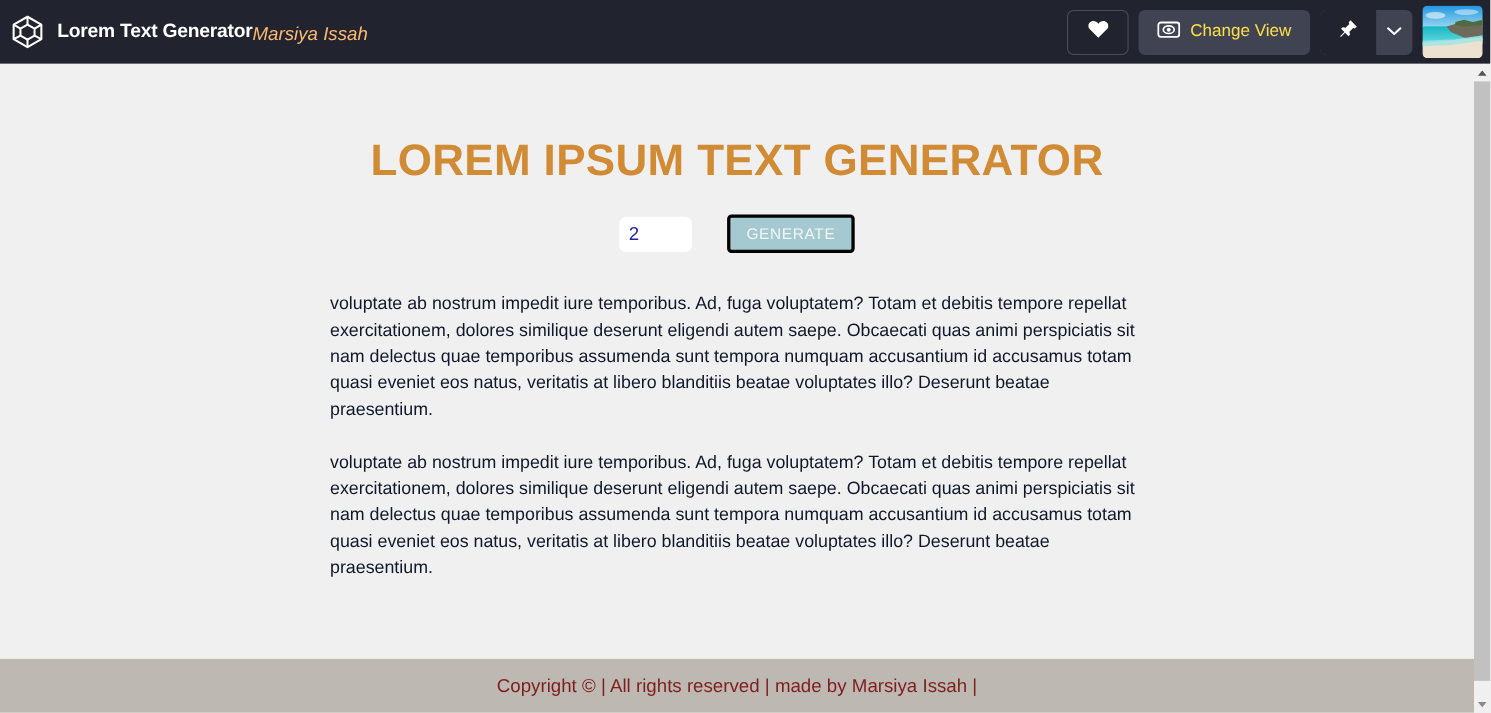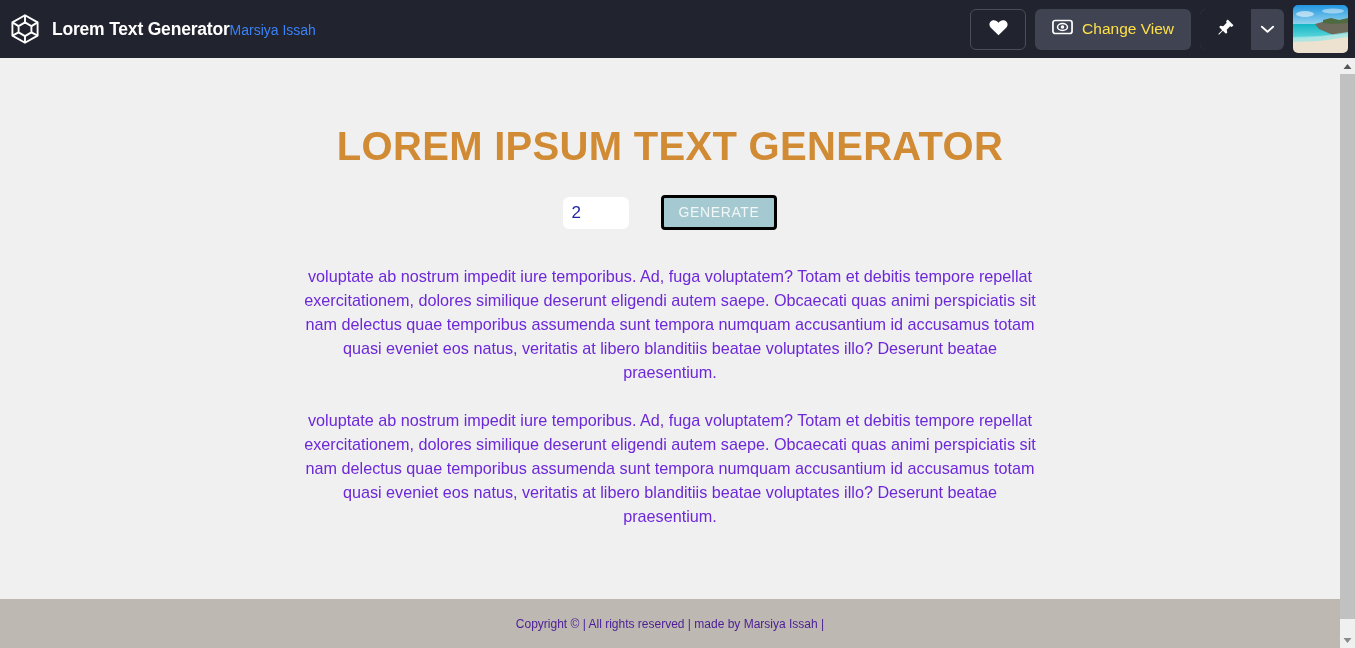--- a/index.html
+++ b/index.html
@@ -54,23 +54,24 @@
     justify-content: center;
     line-height: 1.05;
   }
   .brand-title {
     color: #ffffff;
     font-size: 17.5px;
     font-weight: bold;
     letter-spacing: -0.2px;
   }
   .brand-sub {
-    color: #3b82f6;
-    font-size: 14px;
+    color: #fdba74;
+    font-size: 17px;
     margin-top: 3px;
+    font-style: italic;
   }
 
   .topbar-spacer { flex: 1 1 auto; }
 
   .topbar-actions {
     display: flex;
     align-items: center;
     gap: 9px;
     padding-right: 7px;
     flex: 0 0 auto;
@@ -191,41 +192,41 @@
     cursor: pointer;
     font-family: "Liberation Sans", sans-serif;
   }
 
   .paragraphs {
     width: 740px;
     margin: 34px auto 0;
   }
   .paragraphs p {
     margin: 0 0 24px 0;
-    text-align: center;
-    color: #6d28d9;
+    text-align: left;
+    color: #0f172a;
     font-size: 16.2px;
     line-height: 24px;
   }
 
   
   .footer {
     position: absolute;
     left: 0;
     top: 541px;
     width: 1340px;
     height: 49px;
     background: #bdb8b2;
     display: flex;
     align-items: center;
     justify-content: center;
   }
   .footer-text {
-    color: #4c1d95;
-    font-size: 12px;
+    color: #7f1d1d;
+    font-size: 17px;
   }
 
   
   .scrollbar {
     position: absolute;
     top: 58px;
     right: 0;
     width: 15px;
     height: 590px;
     background: #f0f0f0;

